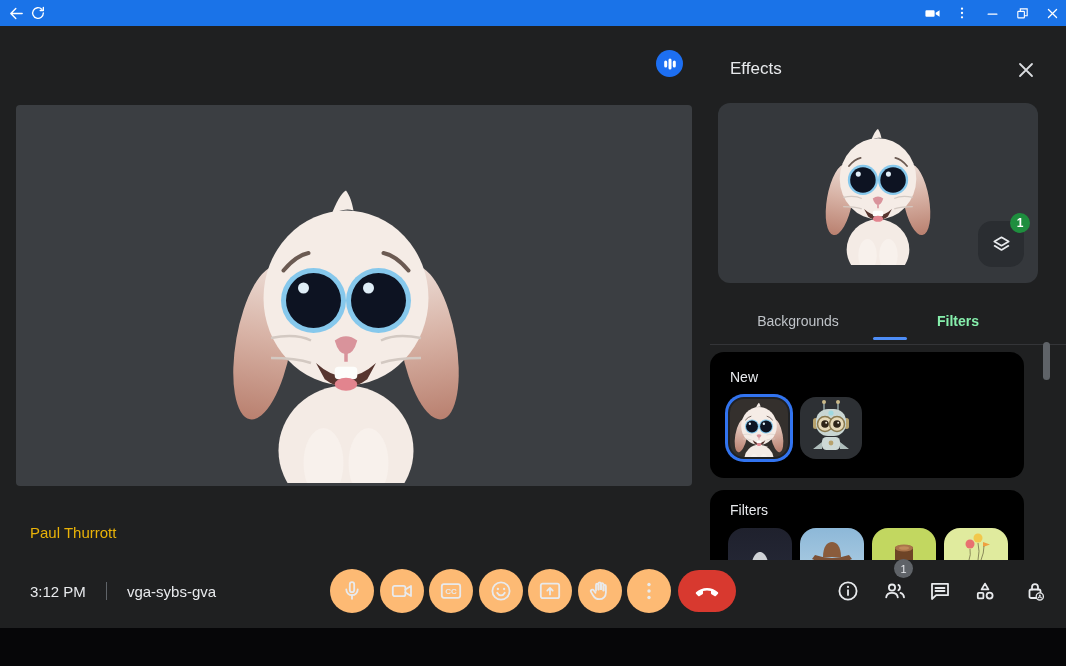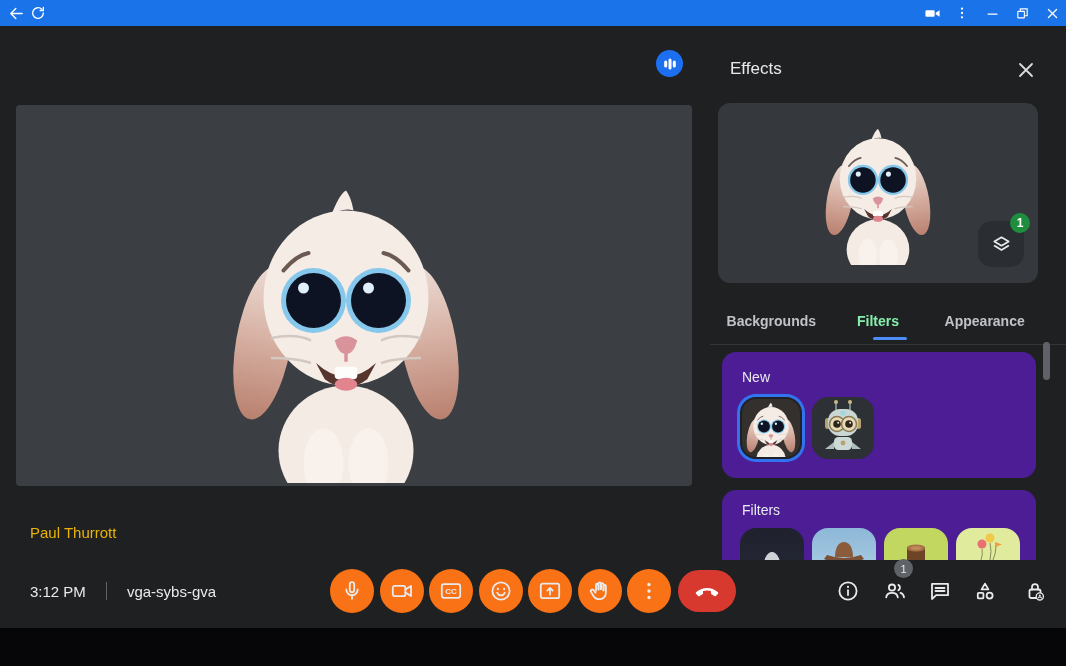--- a/index.html
+++ b/index.html
@@ -21,38 +21,38 @@
   .participant-name{position:absolute;left:30px;top:524px;font-size:15px;color:#eab308;}
 
   
   .effects-panel{position:absolute;left:710px;top:26px;width:356px;height:644px;overflow:hidden;}
   .panel-title{position:absolute;left:20px;top:33px;font-size:17px;color:#e7e9ec;}
   .panel-close{position:absolute;left:302px;top:30px;width:28px;height:28px;background:none;border:none;padding:2px;cursor:pointer;}
   .preview-card{position:absolute;left:8px;top:77px;width:320px;height:180px;background:#35383c;border-radius:12px;overflow:hidden;}
   .layers-btn{position:absolute;left:260px;top:118px;width:46px;height:46px;border-radius:14px;background:#2a2d31;border:none;display:flex;align-items:center;justify-content:center;cursor:pointer;}
   .layers-badge{position:absolute;left:292px;top:110px;width:20px;height:20px;border-radius:50%;background:#1e8e3e;color:#fff;font-size:12px;font-weight:bold;display:flex;align-items:center;justify-content:center;}
   .tabs{position:absolute;left:8px;top:274px;width:320px;height:42px;display:flex;}
-  .tab{flex:1;display:flex;align-items:center;justify-content:center;font-size:14px;color:#bfc3c8;cursor:pointer;font-weight:bold;}
+  .tab{flex:1;display:flex;align-items:center;justify-content:center;font-size:14px;color:#bfc3c8;cursor:pointer;}
   .tab.active{color:#86efac;font-weight:bold;}
   .tab-underline{position:absolute;left:155px;top:37px;width:34px;height:3px;border-radius:2px;background:#4d8df7;}
   .panel-divider{position:absolute;left:0;top:318px;width:356px;height:1px;background:#343538;}
-  .section-card{position:absolute;left:12px;width:314px;background:#4c1d95;border-radius:14px;overflow:hidden;}
+  .section-card{position:absolute;left:0;width:314px;background:#000000;border-radius:14px;overflow:hidden;}
   .new-card{top:326px;height:126px;}
   .costumes-card{top:464px;height:70px;border-radius:14px 14px 0 0;}
   .section-label{position:absolute;left:20px;font-size:14px;font-weight:500;color:#e8eaed;}
   .thumb{position:absolute;width:62px;height:62px;border-radius:16px;overflow:hidden;cursor:pointer;background:#34302d;}
   .thumb.selected{box-shadow:0 0 0 3px #3274f0;border:2px solid #1f2124;}
   .thumb.robot-bg{background:#2d3034;}
   .costume{position:absolute;top:38px;width:64px;height:64px;border-radius:16px;overflow:hidden;cursor:pointer;}
   .scroll-thumb{position:absolute;left:333px;top:316px;width:7px;height:38px;border-radius:4px;background:#5f6368;}
 
   
   .cb-left{position:absolute;left:30px;top:560px;height:62px;display:flex;align-items:center;gap:20px;font-size:15px;color:#e8eaed;}
   .cb-sep{width:1px;height:18px;background:#5f6368;}
-  .ctl-btn{position:absolute;top:569px;width:44px;height:44px;border-radius:50%;background:#f97316;border:none;display:flex;align-items:center;justify-content:center;cursor:pointer;}
+  .ctl-btn{position:absolute;top:569px;width:44px;height:44px;border-radius:50%;background:#fdba74;border:none;display:flex;align-items:center;justify-content:center;cursor:pointer;}
   .end-call{position:absolute;left:678px;top:570px;width:58px;height:42px;border-radius:21px;background:#d8392f;border:none;display:flex;align-items:center;justify-content:center;cursor:pointer;}
   .panel-btn{position:absolute;top:579px;width:24px;height:24px;background:none;border:none;padding:0;cursor:pointer;}
   .people-badge{position:absolute;left:894px;top:559px;width:19px;height:19px;border-radius:50%;background:#5f6368;color:#e8eaed;font-size:11px;display:flex;align-items:center;justify-content:center;}
 
   
   .shelf{position:absolute;left:0;top:628px;width:1066px;height:38px;background:#060608;}
 </style>
 </head>
 <body>
 
@@ -183,21 +183,20 @@
             <path d="M12 4.5l7.5 4.4L12 13.3 4.5 8.9z" class="stk" stroke-width="1.7"></path>
             <path d="M4.8 13.4l7.2 4.3 7.2-4.3" class="stk" stroke-width="1.7"></path>
           </svg>
       </button>
       <div class="layers-badge">1</div>
     </div>
 
     <div class="tabs">
       <div class="tab">Backgrounds</div>
       <div class="tab active">Filters</div>
-      <div class="tab">Appearance</div>
       <div class="tab-underline"></div>
     </div>
     <div class="panel-divider"></div>
 
     <div class="section-card new-card">
       <div class="section-label" style="top:17px">New</div>
       <div class="thumb selected" style="left:18px;top:45px">
         <svg style="position:absolute;left:2px;top:2px" width="54" height="65" viewBox="0 0 100 120">
             <use href="#bunny"></use>
           </svg>

